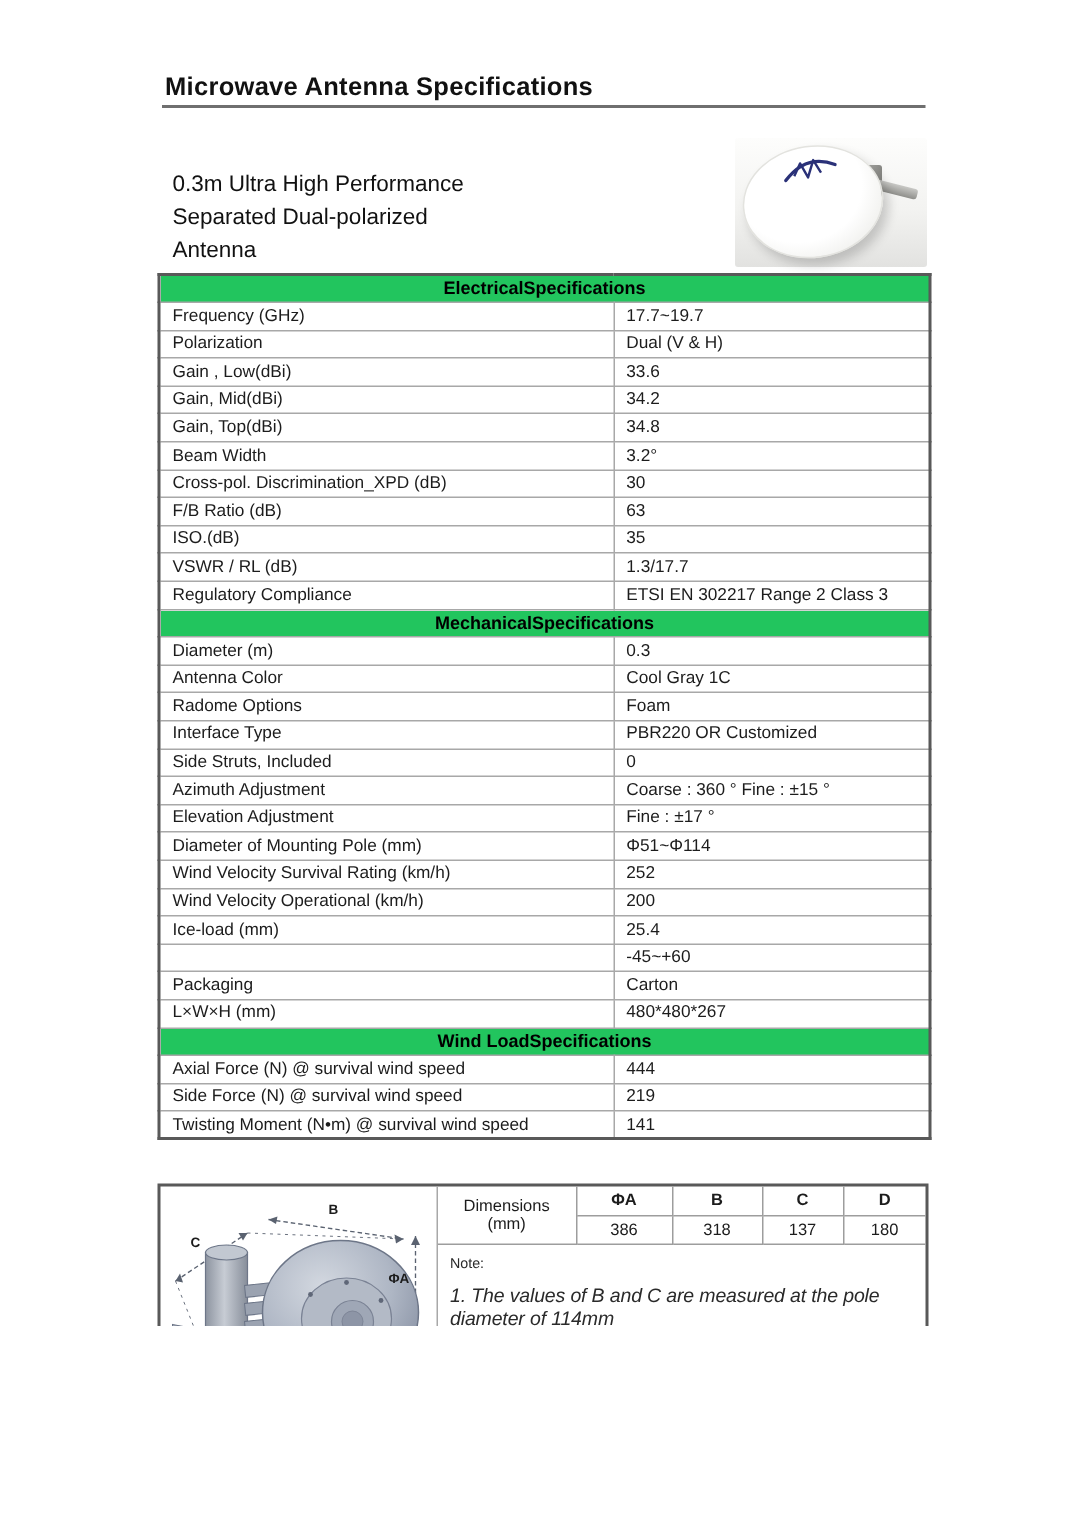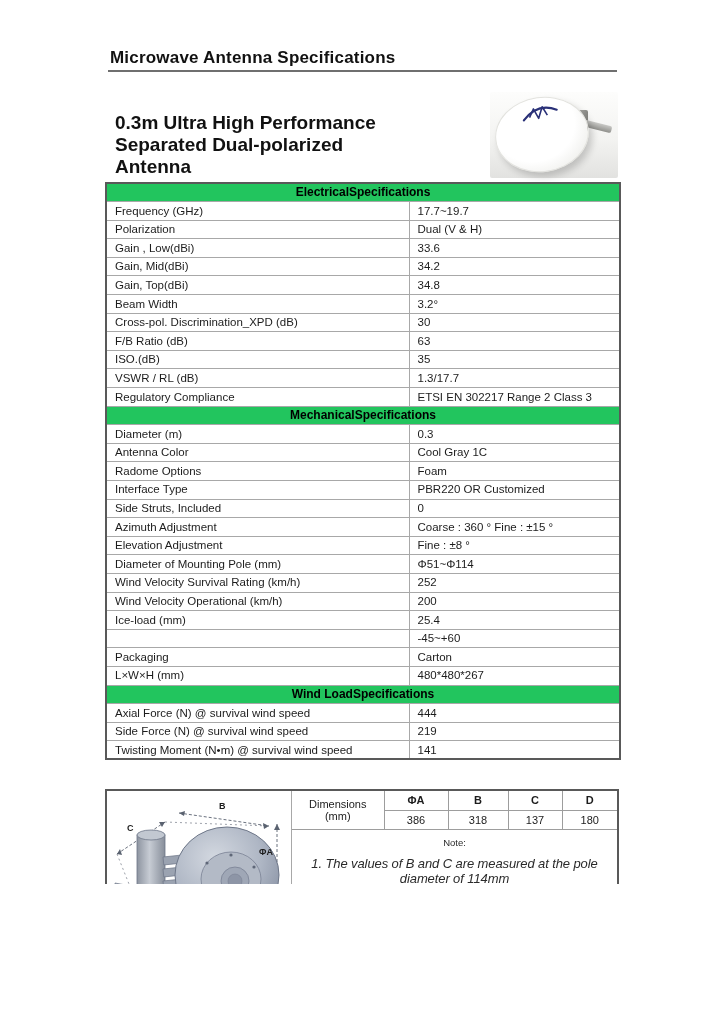--- a/index.html
+++ b/index.html
@@ -4,21 +4,21 @@
 <style>
   * { margin:0; padding:0; box-sizing:border-box; }
   html,body { background:#ffffff; }
   body { font-family:"Liberation Sans","DejaVu Sans",sans-serif; }
   #page { position:relative; width:725px; height:884px; background:#ffffff; overflow:hidden; }
 
   
   .doc-title { position:absolute; left:110px; top:48px; font-size:17px; font-weight:bold; color:#111; letter-spacing:.2px; }
   .title-rule { position:absolute; left:108px; top:70px; width:509px; height:2px; background:#6f6f6f; }
 
-  .product-name { position:absolute; left:115px; top:112px; width:370px; font-size:19px; font-weight:bold; color:#111; line-height:22px; }
+  .product-name { position:absolute; left:115px; top:112px; width:370px; font-size:15px; font-weight:normal; color:#111; line-height:22px; }
 
   
   .photo { position:absolute; left:490px; top:92px; width:128px; height:86px;
            background:linear-gradient(180deg,#fdfdfc 0%,#f3f3f1 55%,#e2e2e0 100%); border-radius:2px; }
   .photo .dish { position:absolute; left:5px; top:5px; width:94px; height:75px; border-radius:50%;
            transform:rotate(-8deg);
            background:radial-gradient(ellipse at 42% 35%, #ffffff 55%, #efefec 82%, #d9d9d6 100%);
            border:1px solid #e3e3df; box-shadow:3px 5px 7px rgba(0,0,0,.18); }
   .photo .arm { position:absolute; right:6px; top:30px; width:36px; height:7px; background:linear-gradient(180deg,#c9c9c6,#8f8f8b); transform:rotate(14deg); border-radius:2px; }
   .photo .clamp { position:absolute; right:30px; top:18px; width:12px; height:26px; background:linear-gradient(90deg,#b5b5b1,#878783); border-radius:2px; }
@@ -40,21 +40,21 @@
   .bottom .info-cell { flex:1; position:relative; }
 
   table.dims { border-collapse:collapse; width:100%; table-layout:fixed; }
   table.dims td { border:1px solid #9d9d9d; height:19px; text-align:center; font-size:11px; color:#1c1c1c; padding:0; }
   table.dims td.dh { font-weight:bold; }
   table.dims td.dlabel { font-weight:normal; }
   table.dims tr:first-child td { border-top:none; }
   table.dims td:first-child { border-left:none; }
   table.dims td:last-child { border-right:none; }
 
-  .notes { padding:7px 8px 0 8px;text-align:center; }
+  .notes { padding:7px 8px 0 8px; }
   .note-title { font-size:9.5px; color:#2a2a2a; }
   .note-item { font-size:13px; color:#2a2a2a; margin-top:8px; letter-spacing:-.1px;font-style:italic; }
 
   svg text { font-family:"Liberation Sans","DejaVu Sans",sans-serif; }
 </style>
 </head>
 <body>
 
 <div id="page">
 
@@ -156,21 +156,21 @@
       <tr>
             <td class="col-label">Side Struts, Included</td>
             <td class="col-value">0</td>
           </tr>
       <tr>
             <td class="col-label">Azimuth Adjustment</td>
             <td class="col-value">Coarse : 360 ° Fine : ±15 °</td>
           </tr>
       <tr>
             <td class="col-label">Elevation Adjustment</td>
-            <td class="col-value">Fine : ±8 °</td>
+            <td class="col-value">Fine : ±17 °</td>
           </tr>
       <tr>
             <td class="col-label">Diameter of Mounting Pole (mm)</td>
             <td class="col-value">Φ51~Φ114</td>
           </tr>
       <tr>
             <td class="col-label">Wind Velocity Survival Rating (km/h)</td>
             <td class="col-value">252</td>
           </tr>
       <tr>

